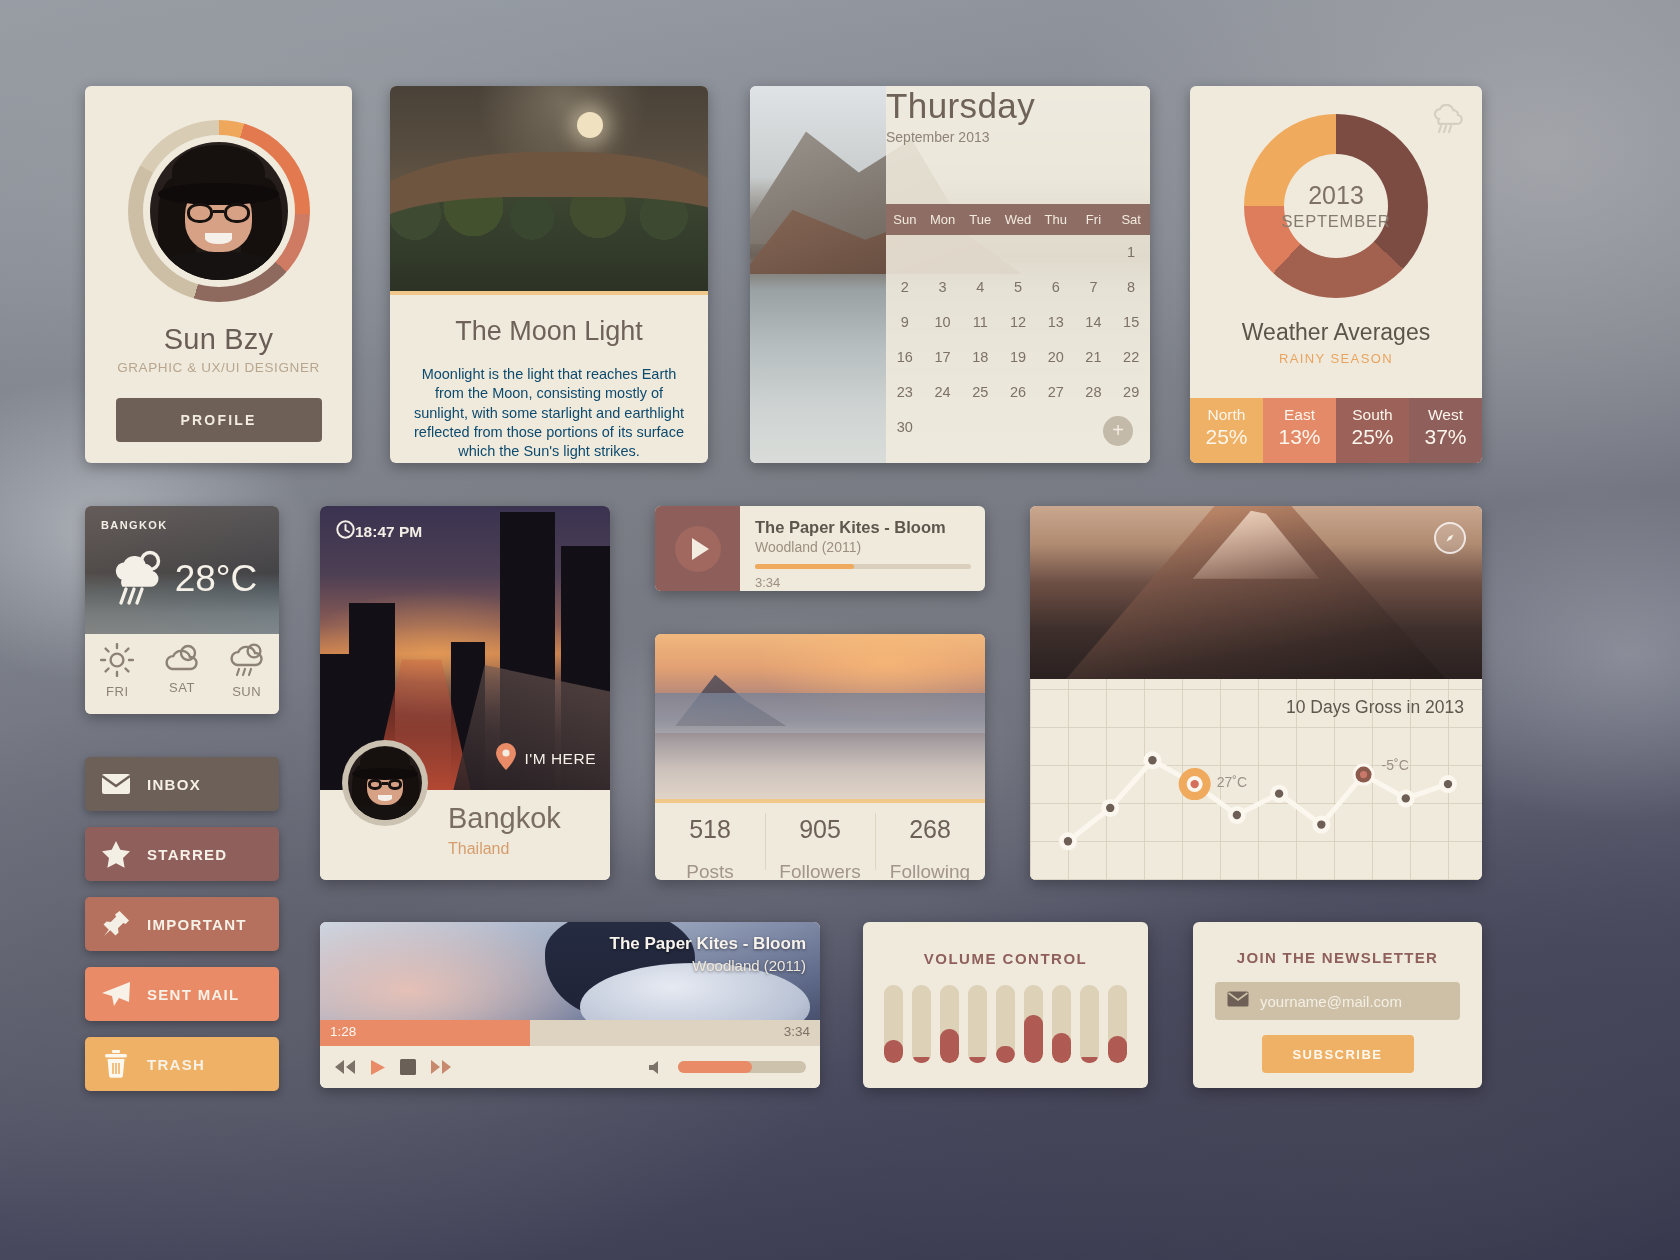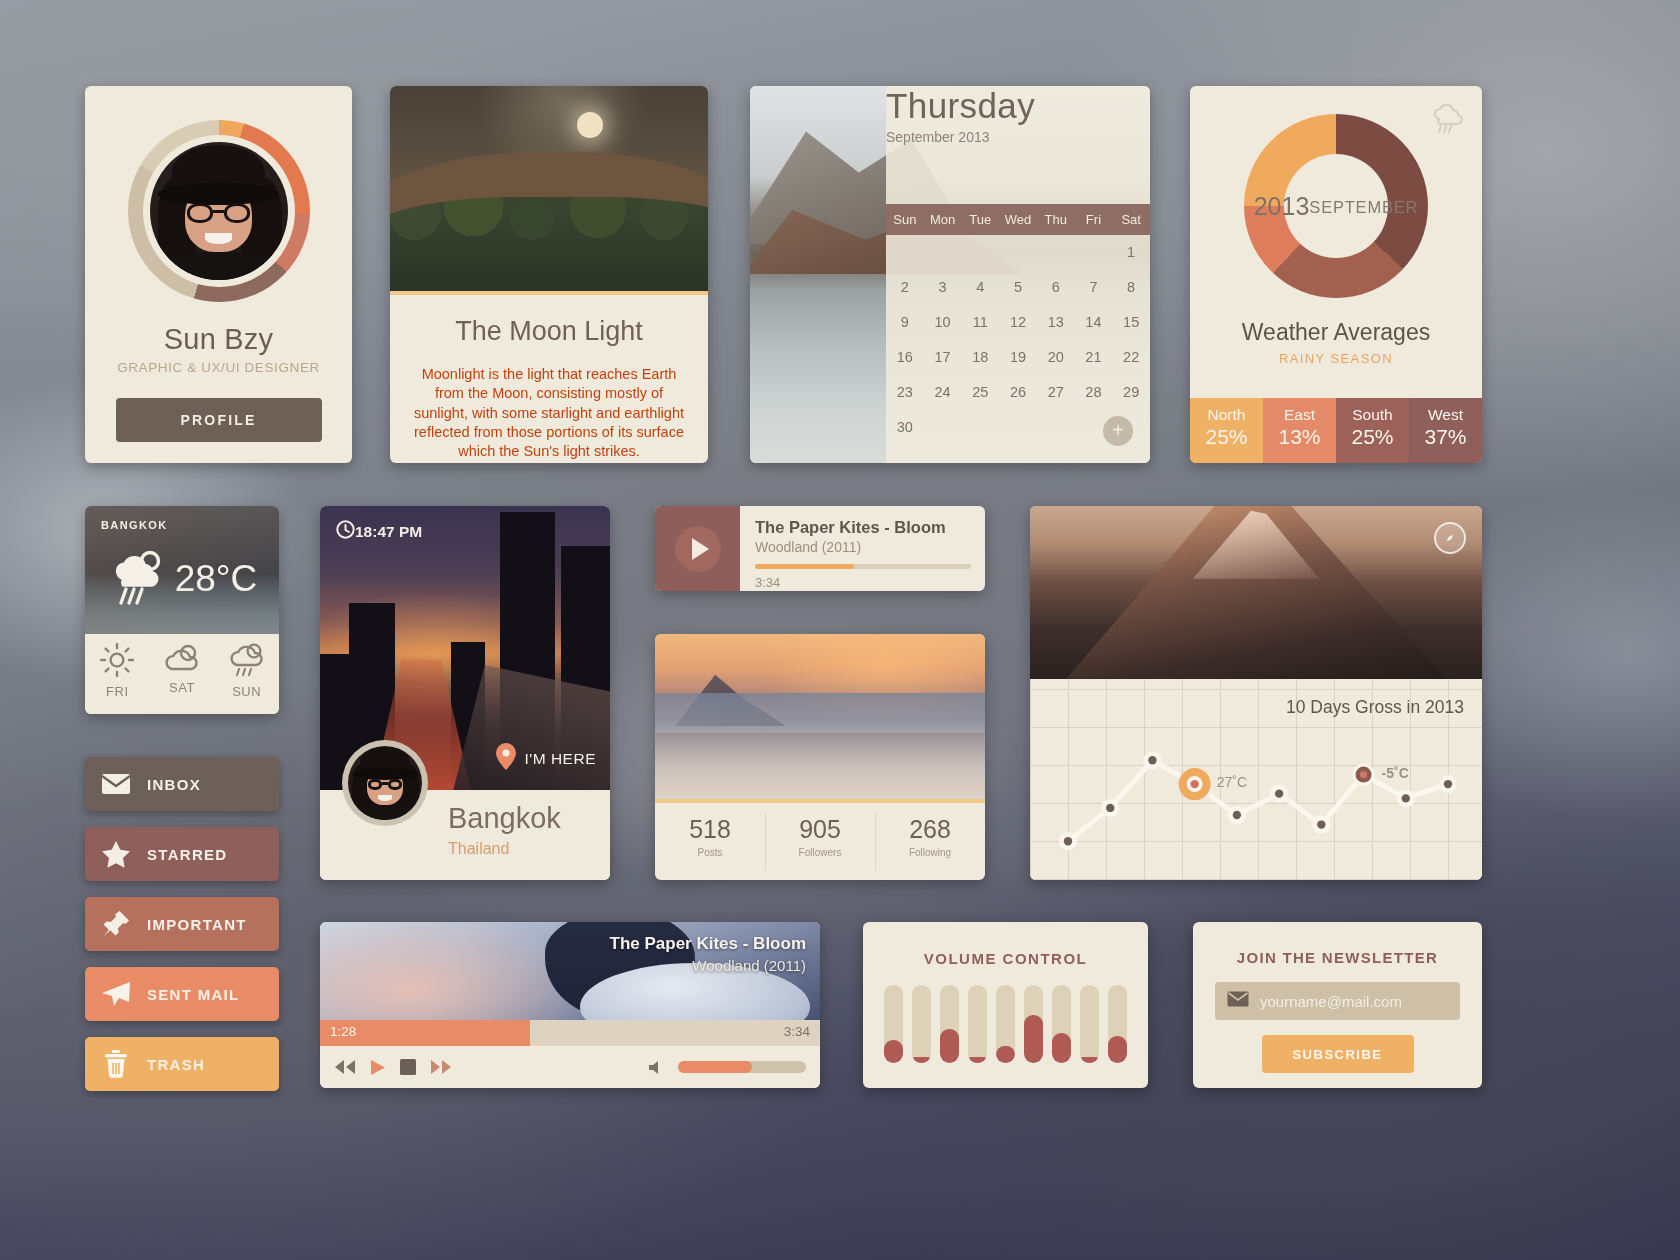--- a/index.html
+++ b/index.html
@@ -114,21 +114,21 @@
       radial-gradient(circle 28px at 62% 14%, #414d2e 0 100%, rgba(0,0,0,0) 100%),
       radial-gradient(circle 24px at 80% 20%, #3d4a31 0 100%, rgba(0,0,0,0) 100%),
       linear-gradient(180deg,#3b4530 0%, #2c3326 100%);
     border-radius: 40% 36% 0 0 / 36% 30% 0 0;
   }
   .moon-accent { height: 4px; background: #f0c98a; }
   .moon-title {
     text-align:center; font-size: 27px; color: #6f6258; margin-top: 21px; font-weight: 400;
   }
   .moon-body {
-    text-align:center; font-size: 14.5px; line-height: 1.33; color: #c2410c;
+    text-align:center; font-size: 14.5px; line-height: 1.33; color: #0c4a6e;
     margin: 18px 22px 0;
   }
 
   
   #cal-card { left: 750px; top: 86px; width: 400px; height: 377px; }
   .cal-photo {
     position: absolute; inset: 0;
     background:
       linear-gradient(180deg,#dfe3e6 0%, #c9cdcd 24%, #8f8b85 34%, #6d6259 45%, #9aa1a2 54%, #b8bfc0 70%, #cfd4d3 86%, #d9dcd9 100%);
   }
@@ -179,21 +179,21 @@
   .donut {
     width: 184px; height: 184px; border-radius: 50%;
     background: conic-gradient(from 0deg,
       #7c4b42 0deg 20deg,
       #a2604f 20deg 225deg,
       #de7d5c 225deg 272deg,
       #efaa5e 272deg 360deg);
   }
   .donut-hole {
     position: absolute; inset: 40px; border-radius: 50%; background: #f0eadd;
-    display: flex; flex-direction: row; align-items: center; justify-content: center;
+    display: flex; flex-direction: column; align-items: center; justify-content: center;
   }
   .donut-year { font-size: 25px; color: #7e7165; font-weight: 400; }
   .donut-month { font-size: 16.5px; color: #857a6e; letter-spacing: .8px; margin-top: 2px; }
   .wavg-title { text-align:center; font-size: 23px; color: #5c5349; margin-top: 21px; font-weight: 400; }
   .wavg-sub { text-align:center; font-size: 13px; color: #e8a45e; letter-spacing: 1.4px; margin-top: 5px; }
   .wavg-row {
     position: absolute; left: 0; right: 0; bottom: 0; height: 65px; display: flex;
   }
   .wavg-cell { flex: 1; text-align: center; padding-top: 8px; }
   .wavg-cell .k { font-size: 15.5px; color: #fbf6ec; }
@@ -317,21 +317,21 @@
     position:absolute; left:0; right:0; bottom: 40%; height: 24%;
     background: linear-gradient(180deg, rgba(120,130,150,.8), rgba(170,175,185,.6));
   }
   .soc-accent { height: 4px; background: #f0c98a; }
   .soc-row { display: flex; height: 77px; }
   .soc-cell { flex: 1; text-align: center; padding-top: 12px; position: relative; }
   .soc-cell + .soc-cell::before {
     content:""; position:absolute; left:0; top: 10px; bottom: 10px; width: 1px; background: #ddd4c2;
   }
   .soc-num { font-size: 25px; color: #6d6157; font-weight: 400; }
-  .soc-lbl { font-size: 10px; color: #a2958a; margin-top: 3px; }
+  .soc-lbl { font-size: 19px; color: #a2958a; margin-top: 17px; }
 
   
   #chart-card { left: 1030px; top: 506px; width: 452px; height: 374px; }
   .ch-photo {
     height: 173px; position: relative; overflow: hidden;
     background: linear-gradient(180deg,#caa78f 0%, #b08b72 22%, #6e5045 44%, #3d2e2b 72%, #2a2120 100%);
   }
   .ch-peak {
     position:absolute; left: 8%; bottom: 0; width: 84%; height: 115%;
     background: linear-gradient(170deg,#e0b193 0%, #c08a6a 18%, #7a5648 44%, #3a2b28 78%, #241c1b 100%);
@@ -769,21 +769,21 @@
           <circle cx="291.33333333333337" cy="145.58" r="4.2" fill="#6e5f56"></circle>
           <circle cx="333.55555555555554" cy="95.6" r="11" fill="#fbf7ef"></circle>
           <circle cx="333.55555555555554" cy="95.6" r="8" fill="#8d5a4e"></circle>
           <circle cx="333.55555555555554" cy="95.6" r="3.6" fill="#c9796a"></circle>
           <circle cx="375.77777777777777" cy="119.39999999999999" r="9" fill="#fbf7ef"></circle>
           <circle cx="375.77777777777777" cy="119.39999999999999" r="4.2" fill="#6e5f56"></circle>
           <circle cx="418" cy="105.12" r="9" fill="#fbf7ef"></circle>
           <circle cx="418" cy="105.12" r="4.2" fill="#6e5f56"></circle>
         </svg>
       <div class="ch-lbl" id="ch-hi" style="left: 186.667px; top: 95.12px;">27˚C</div>
-      <div class="ch-lbl" id="ch-lo" style="left: 351.556px; top: 86px; font-weight: bold;">-5˚C</div>
+      <div class="ch-lbl" id="ch-lo" style="left: 351.556px; top: 78px;">-5˚C</div>
     </div>
   </div>
 
   <div class="card" id="video-card">
     <div class="vd-photo">
       <div class="vd-cloud1"></div>
       <div class="vd-cloud2"></div>
       <div class="vd-titles">
         <div class="vd-t1">The Paper Kites - Bloom</div>
         <div class="vd-t2">Woodland (2011)</div>

